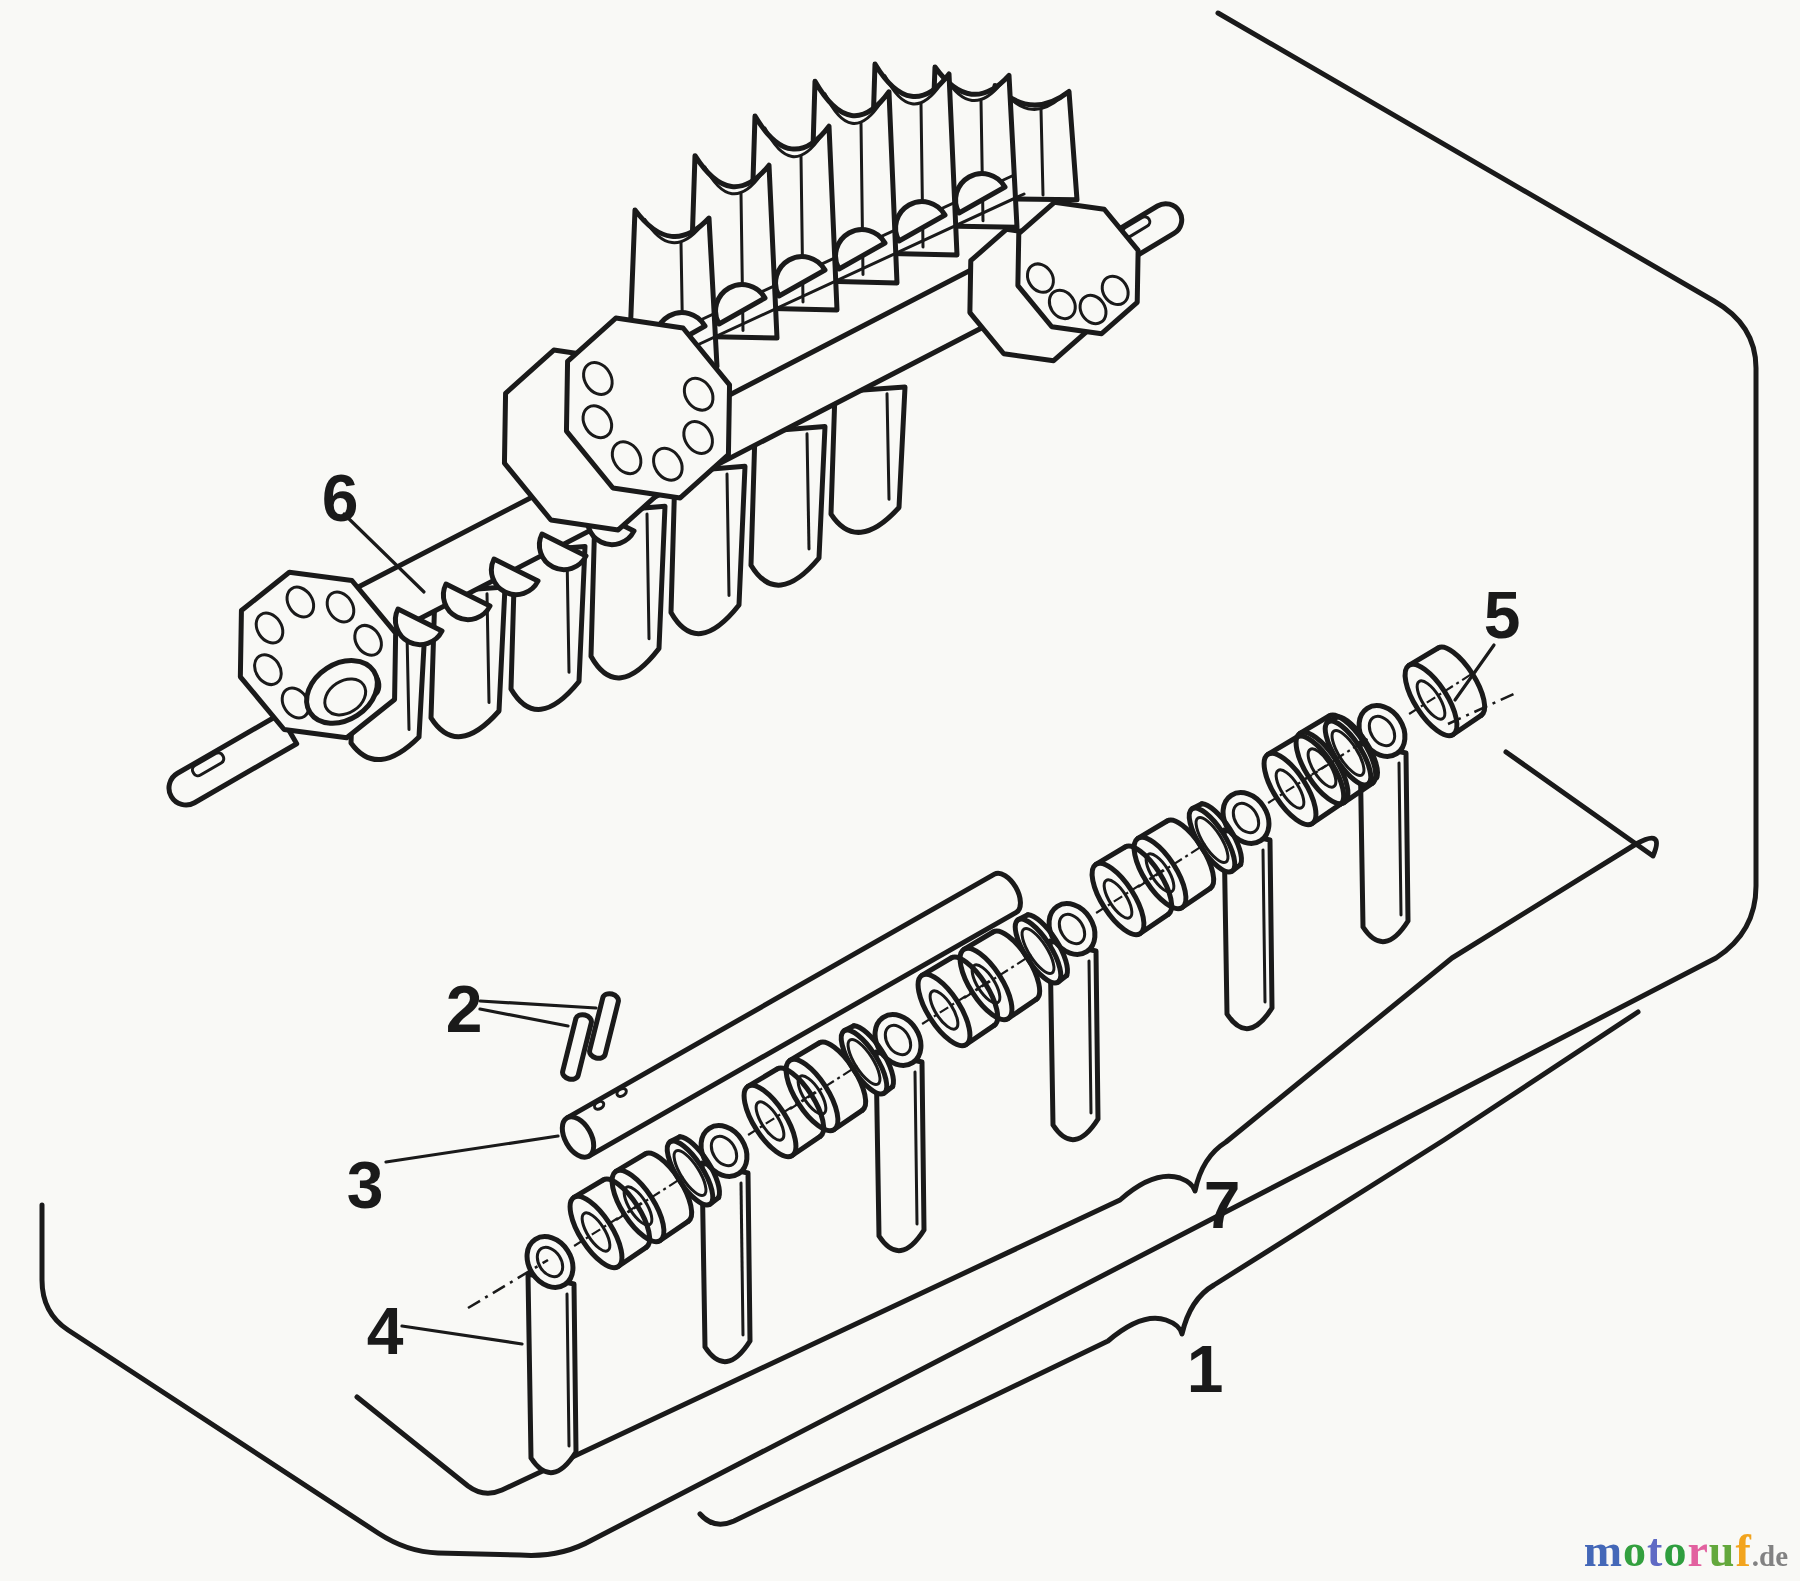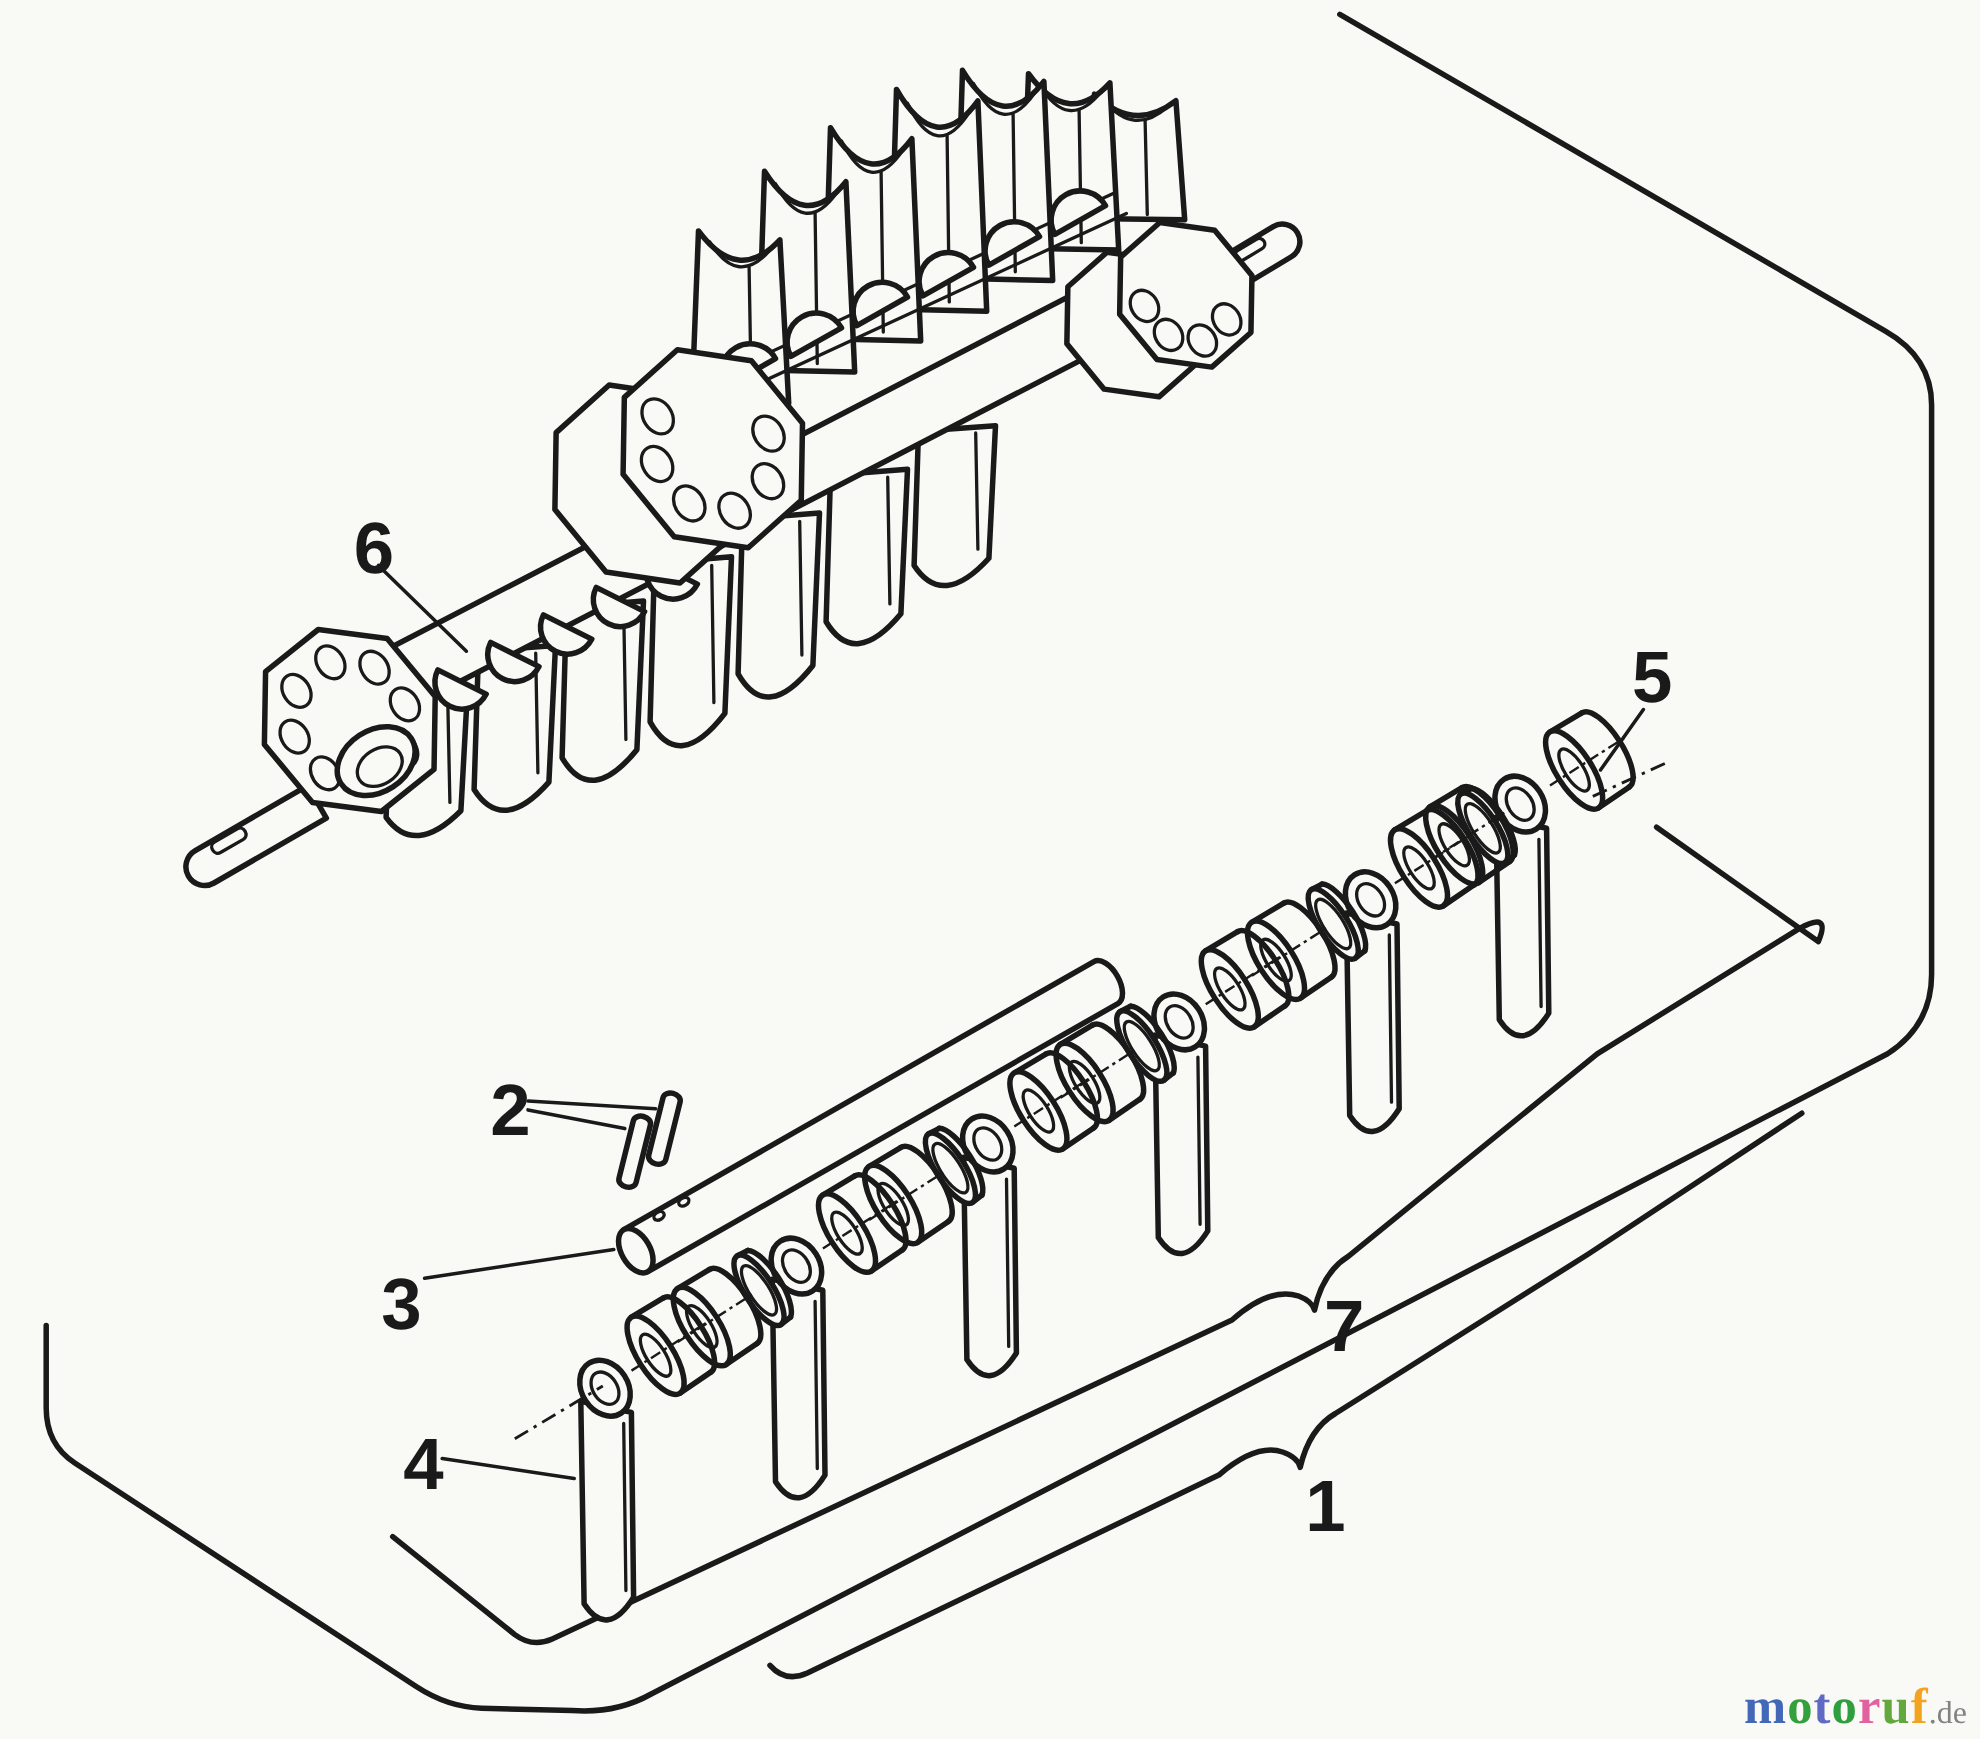--- a/index.html
+++ b/index.html
@@ -10,21 +10,21 @@
   .ln{fill:none;stroke:var(--ink,#1a1a1a);stroke-width:5;stroke-linecap:round;stroke-linejoin:round;}
   .shp{fill:var(--bg,#f9f9f6);stroke:var(--ink,#1a1a1a);stroke-width:5;stroke-linecap:round;stroke-linejoin:round;}
   .thin{stroke-width:3;}
   .lead{fill:none;stroke:var(--ink,#1a1a1a);stroke-width:3.2;stroke-linecap:round;}
   .tick{fill:none;stroke:var(--ink,#1a1a1a);stroke-width:2.6;stroke-dasharray:14 6 3 6;}
   .holetick{fill:none;stroke:var(--ink,#1a1a1a);stroke-width:2.2;stroke-dasharray:10 4 3 4;}
   text.pn{font-family:"Liberation Sans",sans-serif;font-weight:bold;font-size:66px;fill:var(--ink,#1a1a1a);text-anchor:middle;transform-box:fill-box;}
   .nss *{vector-effect:non-scaling-stroke;}
   
   .logo{position:absolute;right:12px;bottom:4px;font-family:"Liberation Serif",serif;font-weight:bold;font-size:46px;letter-spacing:1px;user-select:none;}
-  .logo .suffix{font-size:29px;font-weight:normal;letter-spacing:0;}
+  .logo .suffix{font-size:29px;font-weight:bold;letter-spacing:0;}
 </style>
 </head>
 <body>
 
 <div id="canvas" style="--bg: #f9f9f6;">
 
 <svg width="1800" height="1581" viewBox="0 0 1800 1581" style="--ink: #1a1a1a;">
   <defs>
 
     <g id="spc" class="nss">

